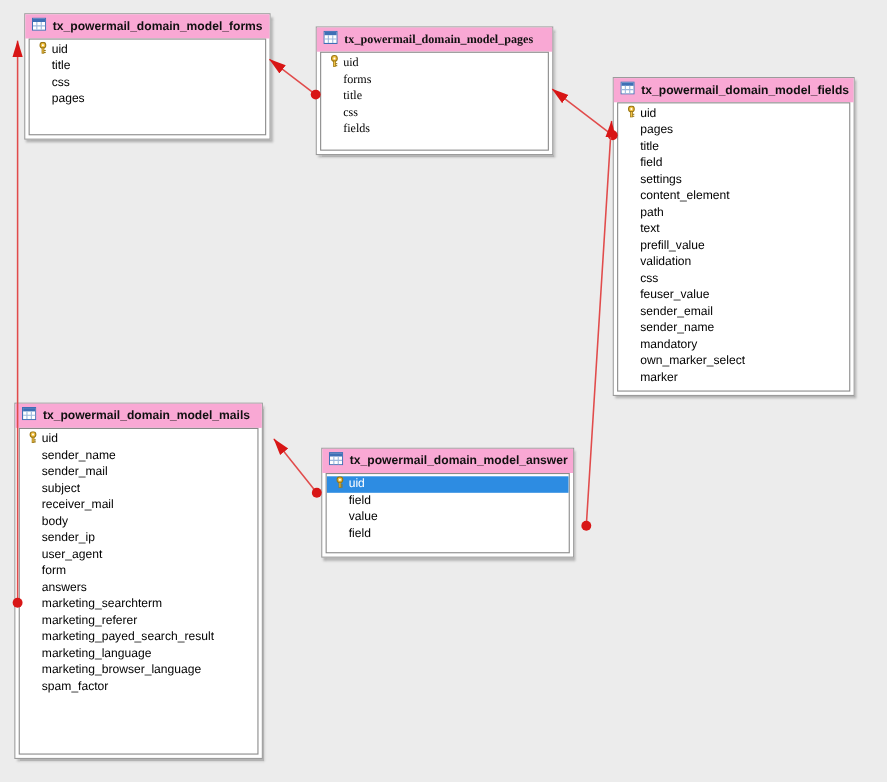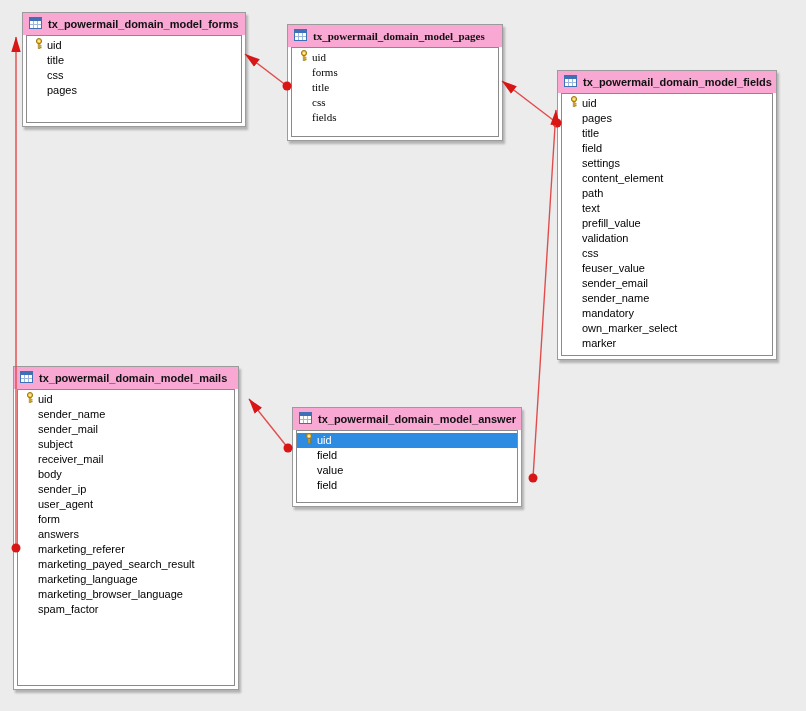--- a/index.html
+++ b/index.html
@@ -283,20 +283,24 @@
         <div class="field-row">
           <span class="key-cell"></span>
           <span class="field-label">form</span>
         </div>
         <div class="field-row">
           <span class="key-cell"></span>
           <span class="field-label">answers</span>
         </div>
         <div class="field-row">
           <span class="key-cell"></span>
+          <span class="field-label">marketing_searchterm</span>
+        </div>
+        <div class="field-row">
+          <span class="key-cell"></span>
           <span class="field-label">marketing_referer</span>
         </div>
         <div class="field-row">
           <span class="key-cell"></span>
           <span class="field-label">marketing_payed_search_result</span>
         </div>
         <div class="field-row">
           <span class="key-cell"></span>
           <span class="field-label">marketing_language</span>
         </div>

